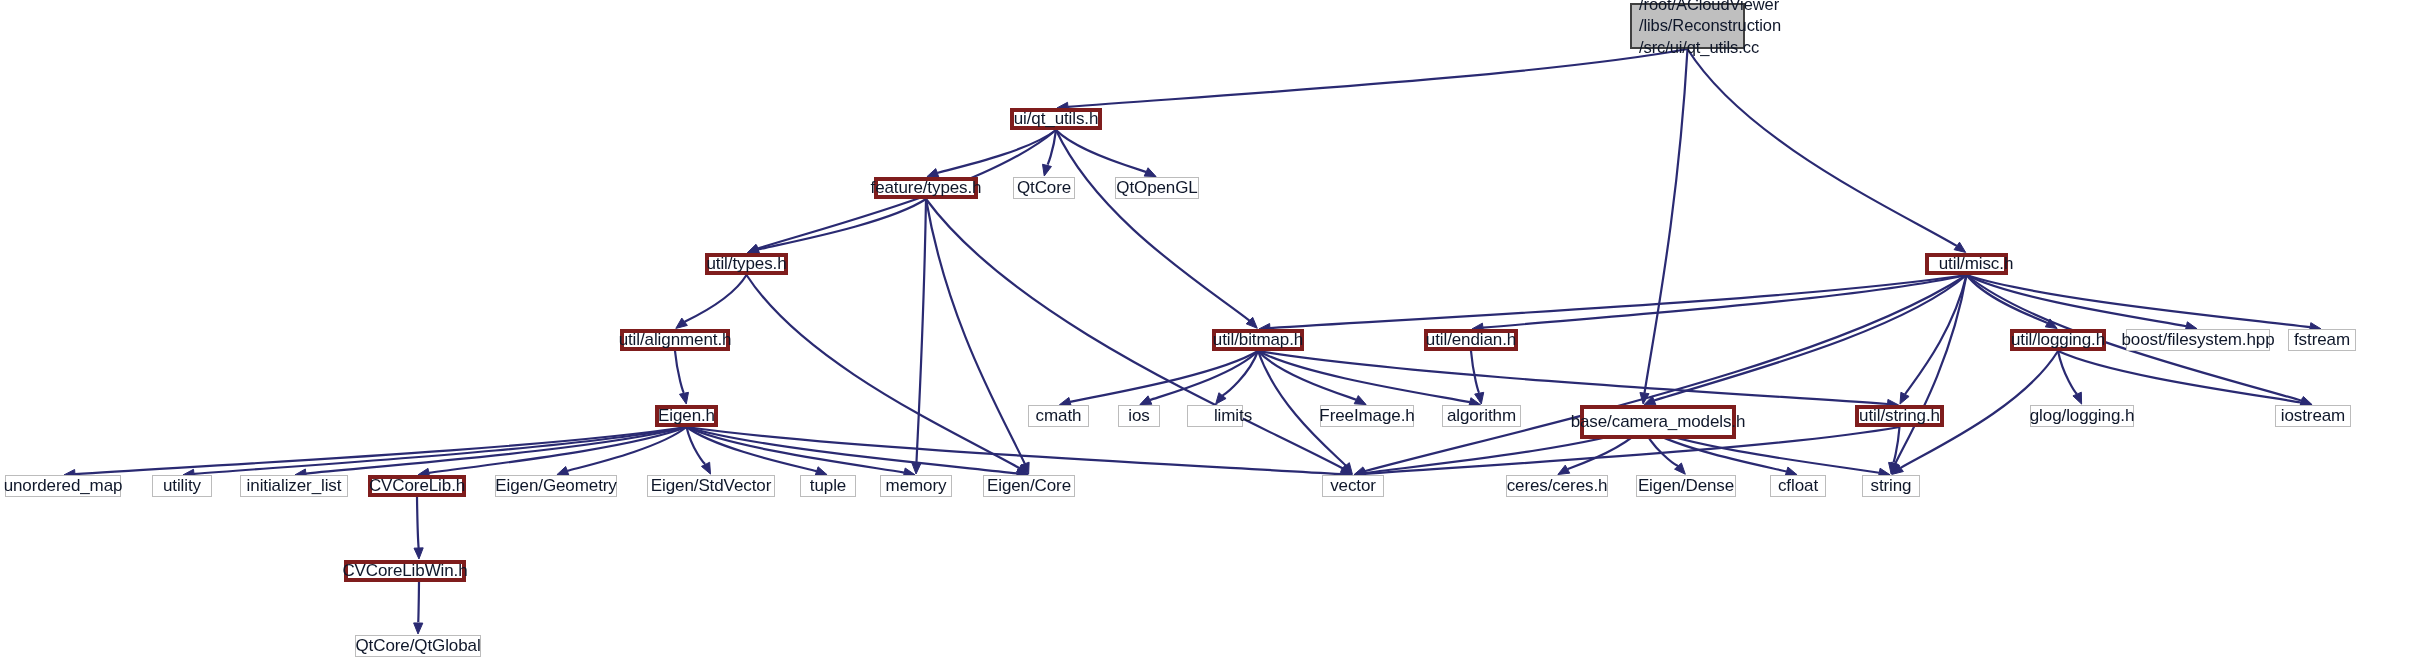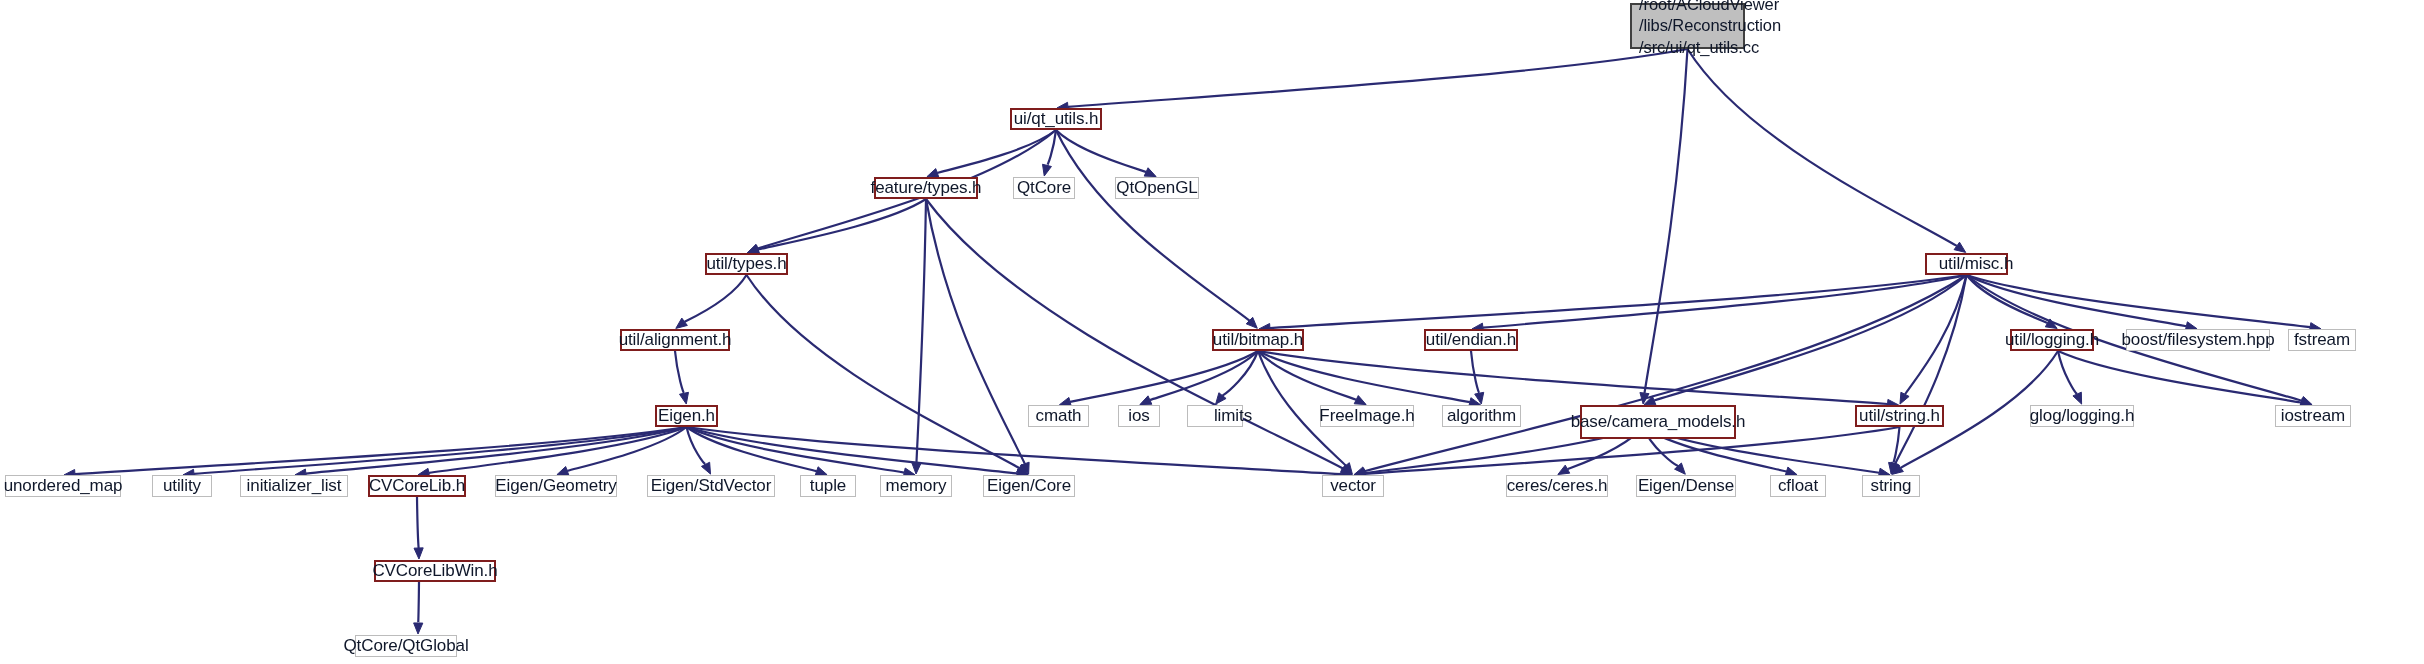--- a/index.html
+++ b/index.html
@@ -42,21 +42,21 @@
     text-align: center;
     background: #ffffff;
     border: 1px solid #bcbcbc;
     color: #0f172a;
     font-size: 17px;
     line-height: 1.12;
     white-space: pre;
     letter-spacing: -0.1px;
   }
   .node-box.strong {
-    border: 2px solid #7f1d1d;
+    border: 4px solid #7f1d1d;
   }
   .node-box.root {
     border: 2px solid #404040;
     background: #bfbfbf;
     font-size: 16.5px;
     line-height: 1.3;
     text-align: left;
     justify-content: flex-start;
     padding-left: 7px;
   }
@@ -183,21 +183,21 @@
 /src/ui/qt_utils.cc</div>
       <div class="node-box strong" style="left: 1010px; top: 108px; width: 92px; height: 22px;">ui/qt_utils.h</div>
       <div class="node-box strong" style="left: 874px; top: 177px; width: 104px; height: 22px;">feature/types.h</div>
       <div class="node-box" style="left: 1013px; top: 177px; width: 62px; height: 22px;">QtCore</div>
       <div class="node-box" style="left: 1115px; top: 177px; width: 84px; height: 22px;">QtOpenGL</div>
       <div class="node-box strong" style="left: 705px; top: 253px; width: 83px; height: 22px;">util/types.h</div>
       <div class="node-box strong" style="left: 1925px; top: 253px; width: 83px; height: 22px; padding-left: 19px;">util/misc.h</div>
       <div class="node-box strong" style="left: 620px; top: 329px; width: 110px; height: 22px;">util/alignment.h</div>
       <div class="node-box strong" style="left: 1212px; top: 329px; width: 92px; height: 22px;">util/bitmap.h</div>
       <div class="node-box strong" style="left: 1424px; top: 329px; width: 94px; height: 22px;">util/endian.h</div>
-      <div class="node-box strong" style="left: 2010px; top: 329px; width: 84px; height: 22px;">util/logging.h</div>
+      <div class="node-box strong" style="left: 2010px; top: 329px; width: 96px; height: 22px;">util/logging.h</div>
       <div class="node-box" style="left: 2126px; top: 329px; width: 144px; height: 22px;">boost/filesystem.hpp</div>
       <div class="node-box" style="left: 2288px; top: 329px; width: 68px; height: 22px;">fstream</div>
       <div class="node-box strong" style="left: 655px; top: 405px; width: 63px; height: 22px;">Eigen.h</div>
       <div class="node-box" style="left: 1028px; top: 405px; width: 61px; height: 22px;">cmath</div>
       <div class="node-box" style="left: 1118px; top: 405px; width: 42px; height: 22px;">ios</div>
       <div class="node-box" style="left: 1187px; top: 405px; width: 56px; height: 22px; padding-left: 36px;">limits</div>
       <div class="node-box" style="left: 1320px; top: 405px; width: 94px; height: 22px;">FreeImage.h</div>
       <div class="node-box" style="left: 1442px; top: 405px; width: 79px; height: 22px; text-align: center;">algorithm</div>
       <div class="node-box strong" style="left: 1580px; top: 405px; width: 156px; height: 34px;">base/camera_models.h</div>
       <div class="node-box strong" style="left: 1855px; top: 405px; width: 89px; height: 22px;">util/string.h</div>
@@ -210,16 +210,16 @@
       <div class="node-box" style="left: 495px; top: 475px; width: 122px; height: 22px;">Eigen/Geometry</div>
       <div class="node-box" style="left: 647px; top: 475px; width: 128px; height: 22px;">Eigen/StdVector</div>
       <div class="node-box" style="left: 800px; top: 475px; width: 56px; height: 22px;">tuple</div>
       <div class="node-box" style="left: 880px; top: 475px; width: 72px; height: 22px;">memory</div>
       <div class="node-box" style="left: 983px; top: 475px; width: 92px; height: 22px;">Eigen/Core</div>
       <div class="node-box" style="left: 1322px; top: 475px; width: 62px; height: 22px;">vector</div>
       <div class="node-box" style="left: 1506px; top: 475px; width: 102px; height: 22px;">ceres/ceres.h</div>
       <div class="node-box" style="left: 1636px; top: 475px; width: 100px; height: 22px;">Eigen/Dense</div>
       <div class="node-box" style="left: 1770px; top: 475px; width: 56px; height: 22px;">cfloat</div>
       <div class="node-box" style="left: 1862px; top: 475px; width: 58px; height: 22px;">string</div>
-      <div class="node-box strong" style="left: 374px; top: 560px; width: 122px; height: 22px;">CVCoreLibWin.h</div>
-      <div class="node-box" style="left: 355px; top: 635px; width: 102px; height: 22px;">QtCore/QtGlobal</div>
+      <div class="node-box strong" style="left: 344px; top: 560px; width: 122px; height: 22px;">CVCoreLibWin.h</div>
+      <div class="node-box" style="left: 355px; top: 635px; width: 126px; height: 22px;">QtCore/QtGlobal</div>
     </div>
 </div>
 
 </body></html>

